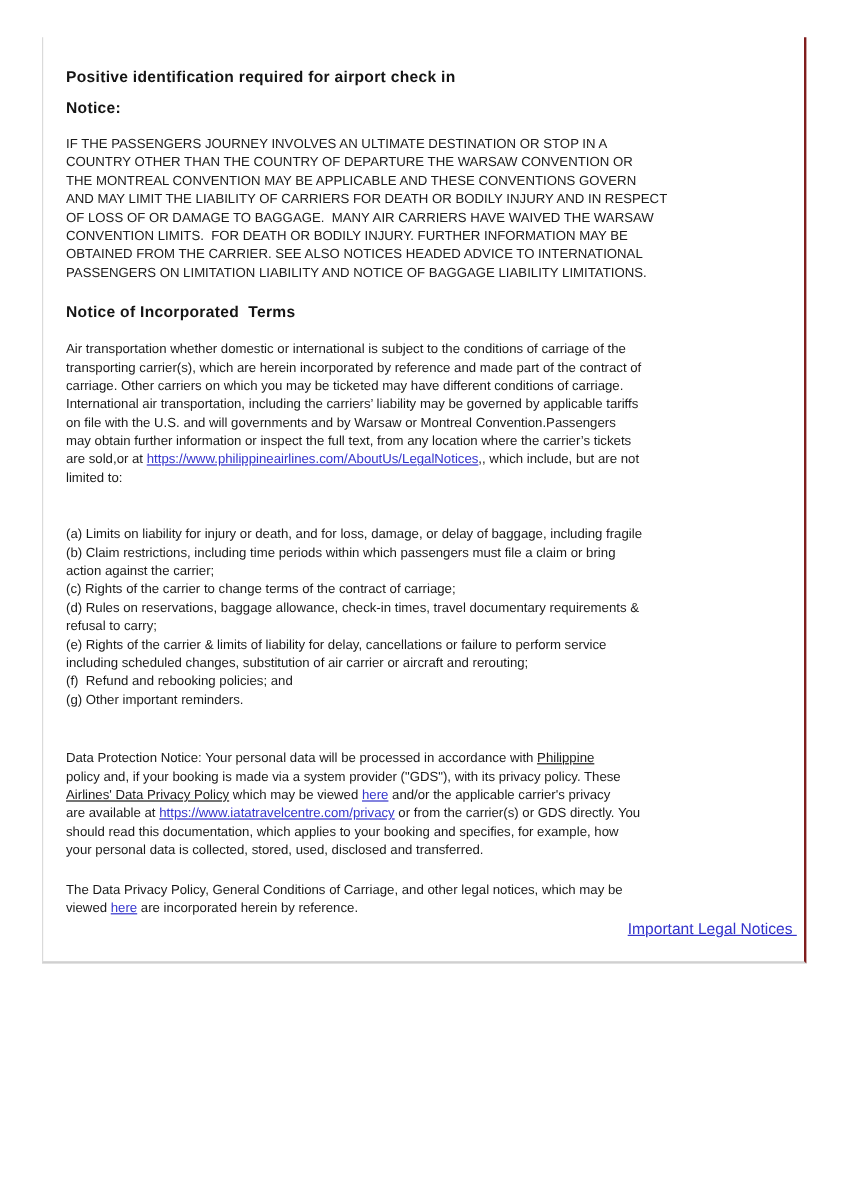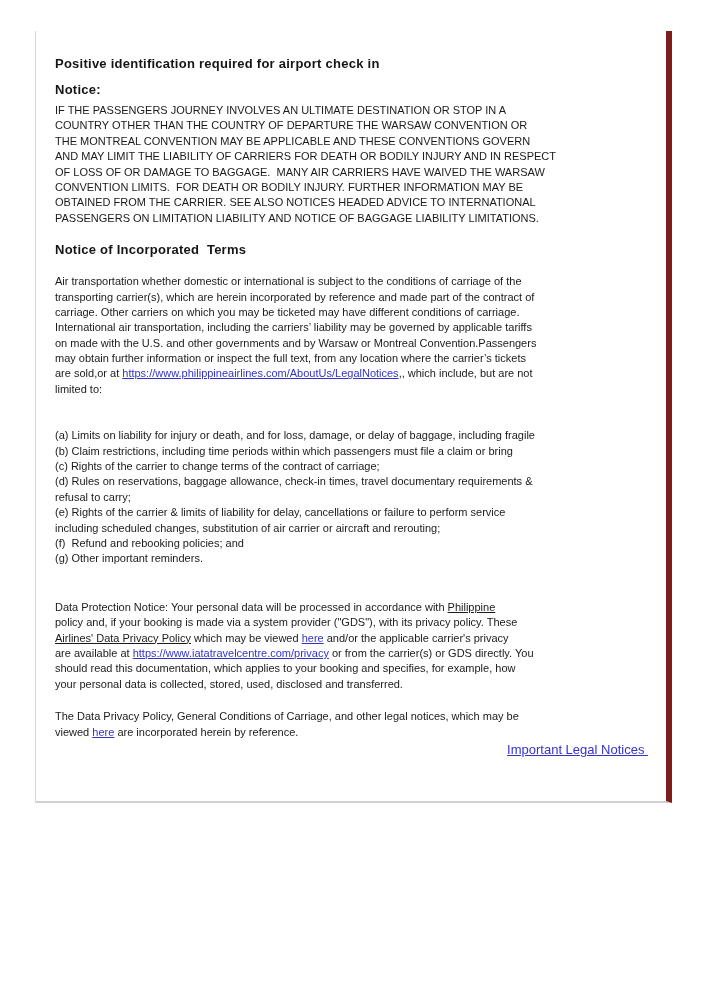--- a/index.html
+++ b/index.html
@@ -17,36 +17,36 @@
   }
   .doc-box {
     position: absolute;
     left: 35px;
     top: 31px;
     width: 637px;
     height: 772px;
     box-sizing: border-box;
     background: #ffffff;
     border-left: 1px solid #dadada;
-    border-right: 6px solid #7f1d1d;
+    border-right: 2px solid #7f1d1d;
     border-bottom: 2px solid #d0d0d0;
-    padding: 26px 18px 0 19px;
+    padding: 26px 6px 0 19px;
     overflow: hidden;
   }
   .doc-heading {
     font-size: 13px;
     font-weight: bold;
     line-height: 14px;
     letter-spacing: 0.25px;
     color: #151515;
     margin: 0;
     white-space: pre;
   }
   .h-title   { margin-bottom: 12px; }
-  .h-notice  { margin-bottom: 6px; }
+  .h-notice  { margin-bottom: 16px; }
   .h-terms   { margin-bottom: 17px; }
   .para { margin: 0; }
   .line {
     font-size: 11px;
     line-height: 15.4px;
     height: 15.4px;
     white-space: pre;
     color: #1a1a1a;
   }
   .warsaw          { margin-bottom: 17px; }
@@ -89,32 +89,33 @@
       <div class="line"><span class="text-run">PASSENGERS ON LIMITATION LIABILITY AND NOTICE OF BAGGAGE LIABILITY LIMITATIONS.</span></div>
     </div>
 
   <h2 class="doc-heading h-terms">Notice of Incorporated  Terms</h2>
 
   <div class="para incorporated">
       <div class="line"><span class="text-run">Air transportation whether domestic or international is subject to the conditions of carriage of the</span></div>
       <div class="line"><span class="text-run">transporting carrier(s), which are herein incorporated by reference and made part of the contract of</span></div>
       <div class="line"><span class="text-run">carriage. Other carriers on which you may be ticketed may have different conditions of carriage.</span></div>
       <div class="line"><span class="text-run">International air transportation, including the carriers’ liability may be governed by applicable tariffs</span></div>
-      <div class="line"><span class="text-run">on made with the U.S. and other governments and by Warsaw or Montreal Convention.Passengers</span></div>
+      <div class="line"><span class="text-run">on file with the U.S. and will governments and by Warsaw or Montreal Convention.Passengers</span></div>
       <div class="line"><span class="text-run">may obtain further information or inspect the full text, from any location where the carrier’s tickets</span></div>
       <div class="line"><span class="text-run">are sold,or at </span><a href="#" class="doc-link">https://www.philippineairlines.com/AboutUs/LegalNotices</a><span class="text-run">,, which include, but are not</span></div>
       <div class="line"><span class="text-run">limited to:</span></div>
     </div>
 
   <div class="terms-list">
     <div class="para">
         <div class="line"><span class="text-run">(a) Limits on liability for injury or death, and for loss, damage, or delay of baggage, including fragile</span></div>
       </div>
     <div class="para">
         <div class="line"><span class="text-run">(b) Claim restrictions, including time periods within which passengers must file a claim or bring</span></div>
+        <div class="line"><span class="text-run">action against the carrier;</span></div>
       </div>
     <div class="para">
         <div class="line"><span class="text-run">(c) Rights of the carrier to change terms of the contract of carriage;</span></div>
       </div>
     <div class="para">
         <div class="line"><span class="text-run">(d) Rules on reservations, baggage allowance, check-in times, travel documentary requirements &amp;</span></div>
         <div class="line"><span class="text-run">refusal to carry;</span></div>
       </div>
     <div class="para">
         <div class="line"><span class="text-run">(e) Rights of the carrier &amp; limits of liability for delay, cancellations or failure to perform service</span></div>

